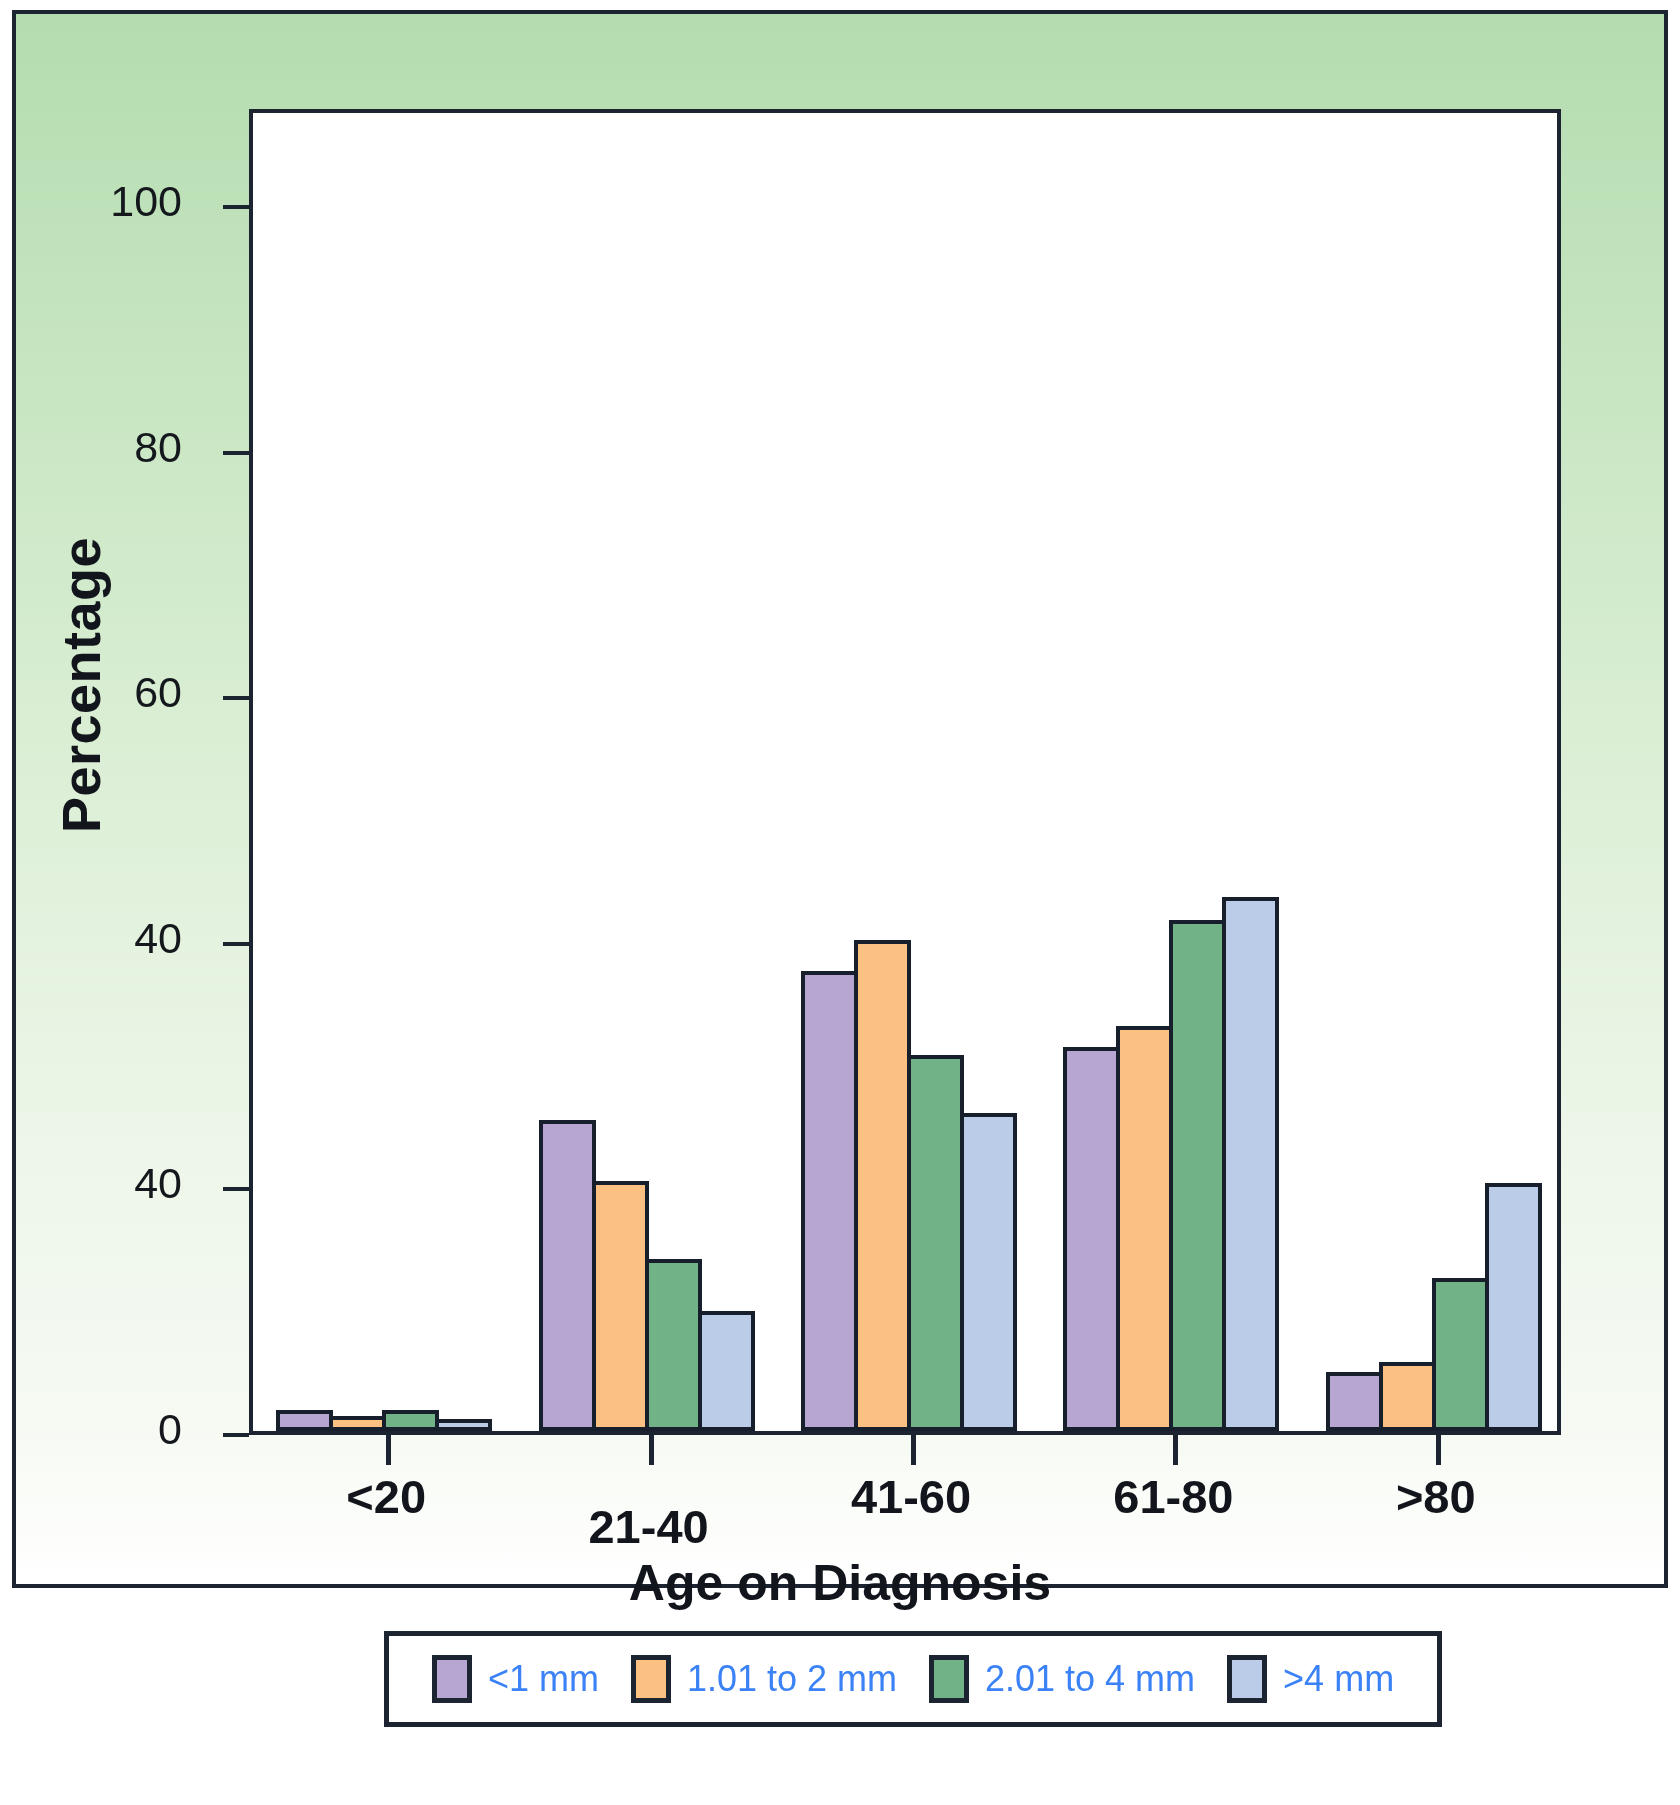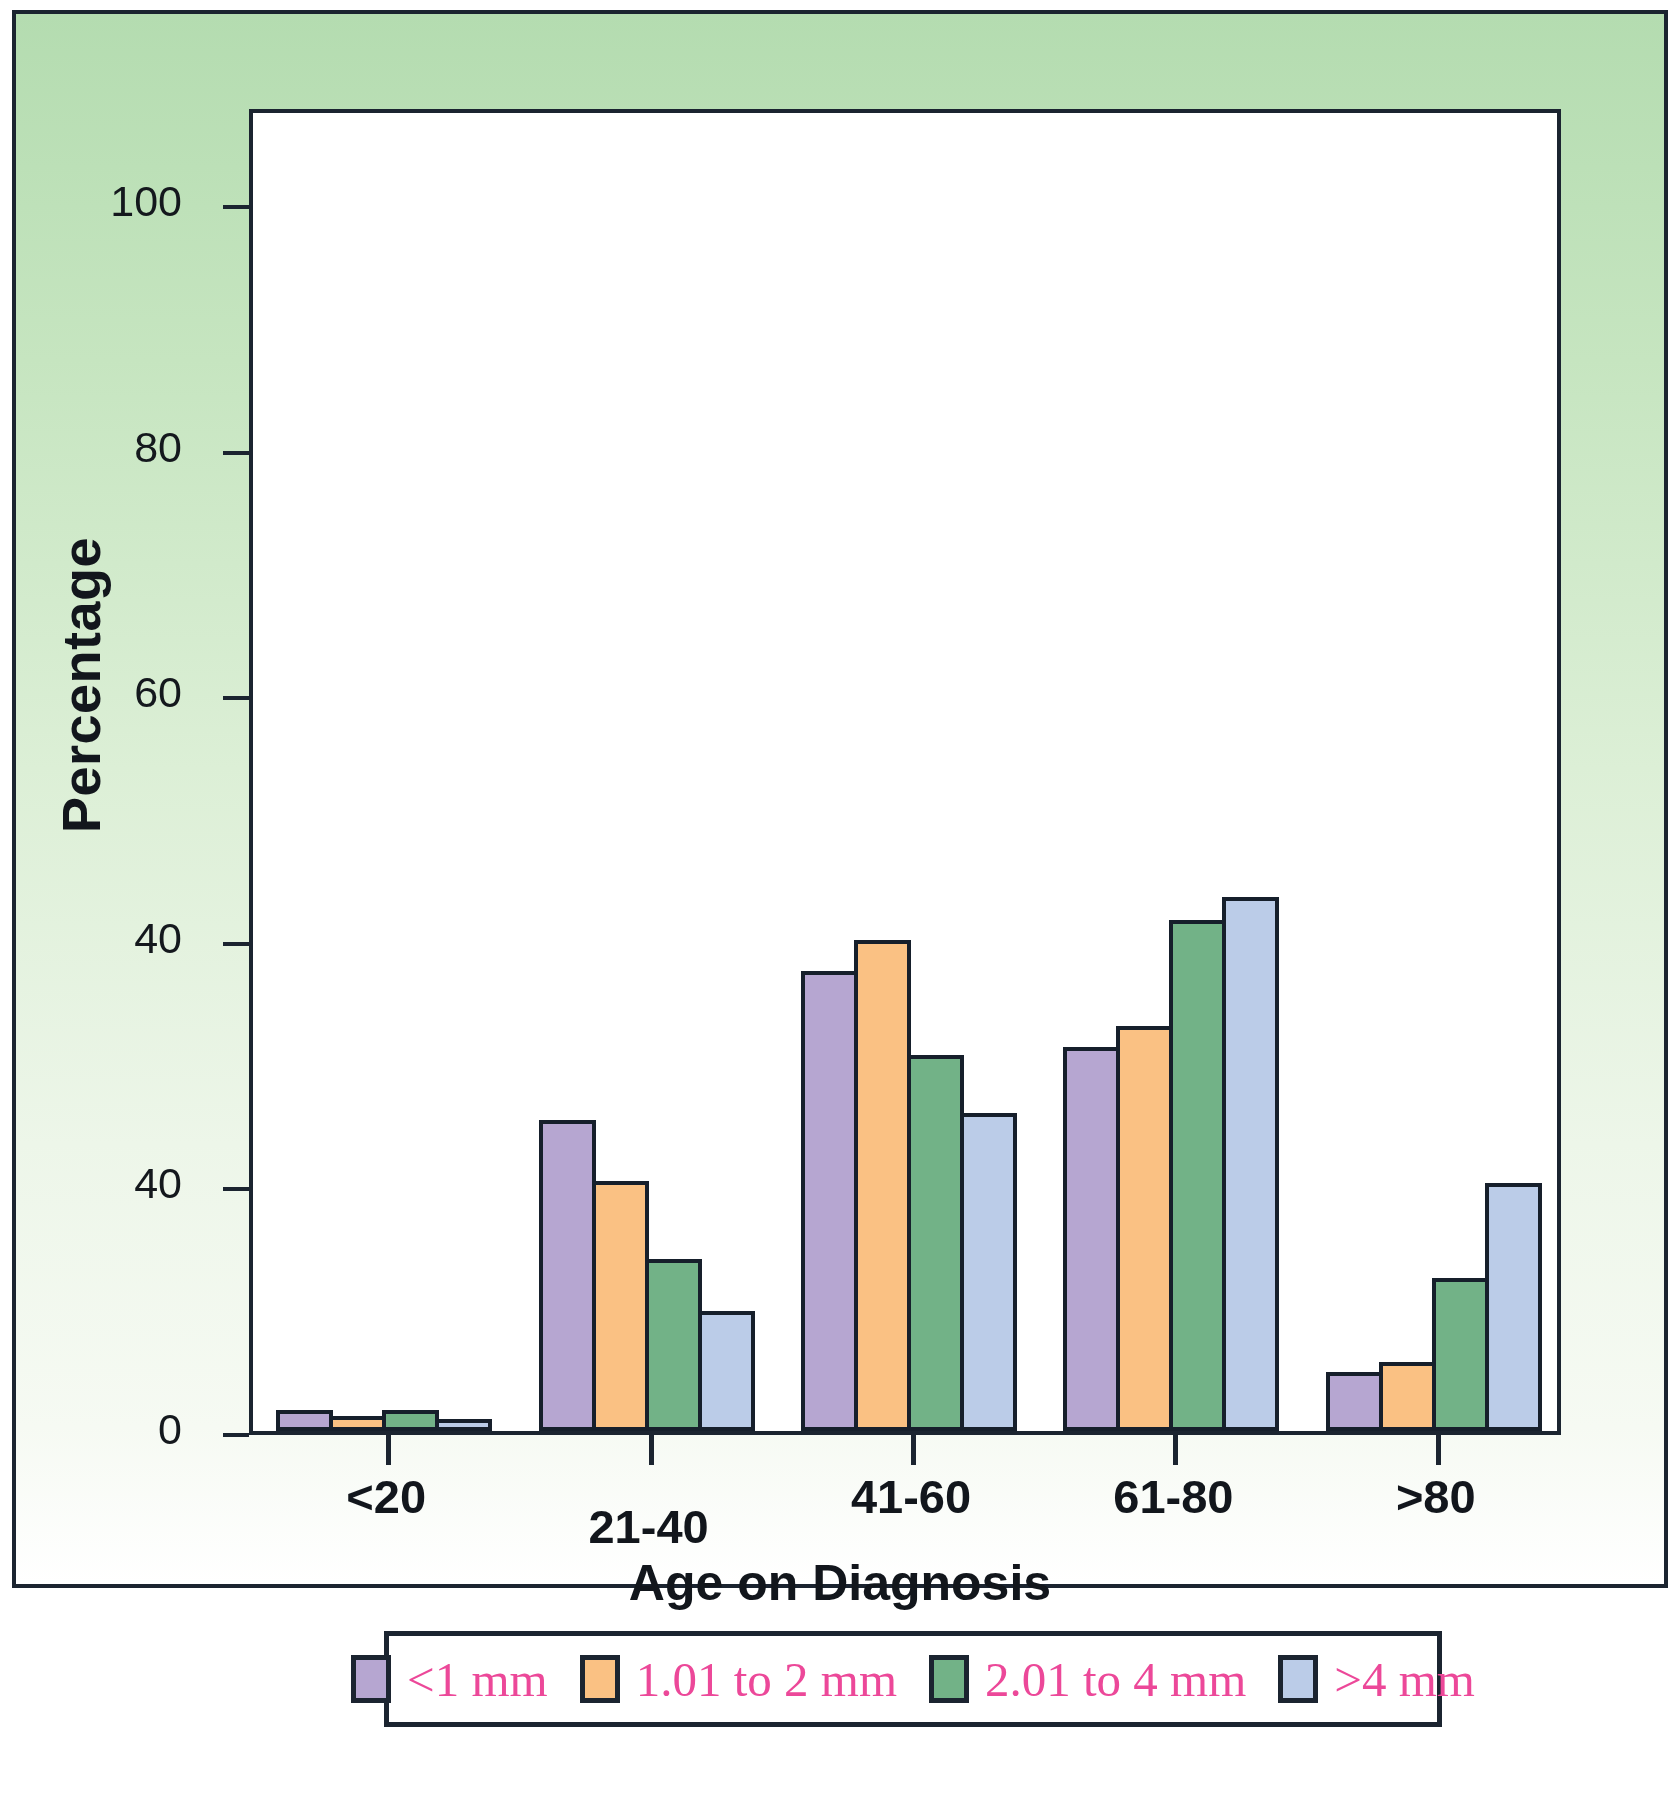--- a/index.html
+++ b/index.html
@@ -126,24 +126,24 @@
     align-items:center;
     margin:0 16px;
   }
   .legend-swatch {
     width:40px; height:48px;
     box-sizing:border-box;
     border:5px solid #1b2430;
     margin-right:16px;
   }
   .legend-text {
-    font-size:49px;
-    color:#ec4899;
+    font-size:36px;
+    color:#3b82f6;
     white-space:nowrap;
-    font-family:Liberation Serif, serif;
+    font-family:Liberation Sans, sans-serif;
   }
 </style>
 </head>
 <body>
 
 <div id="figure">
   <div id="panel">
 
     <div id="ylabel">Percentage</div>
 

